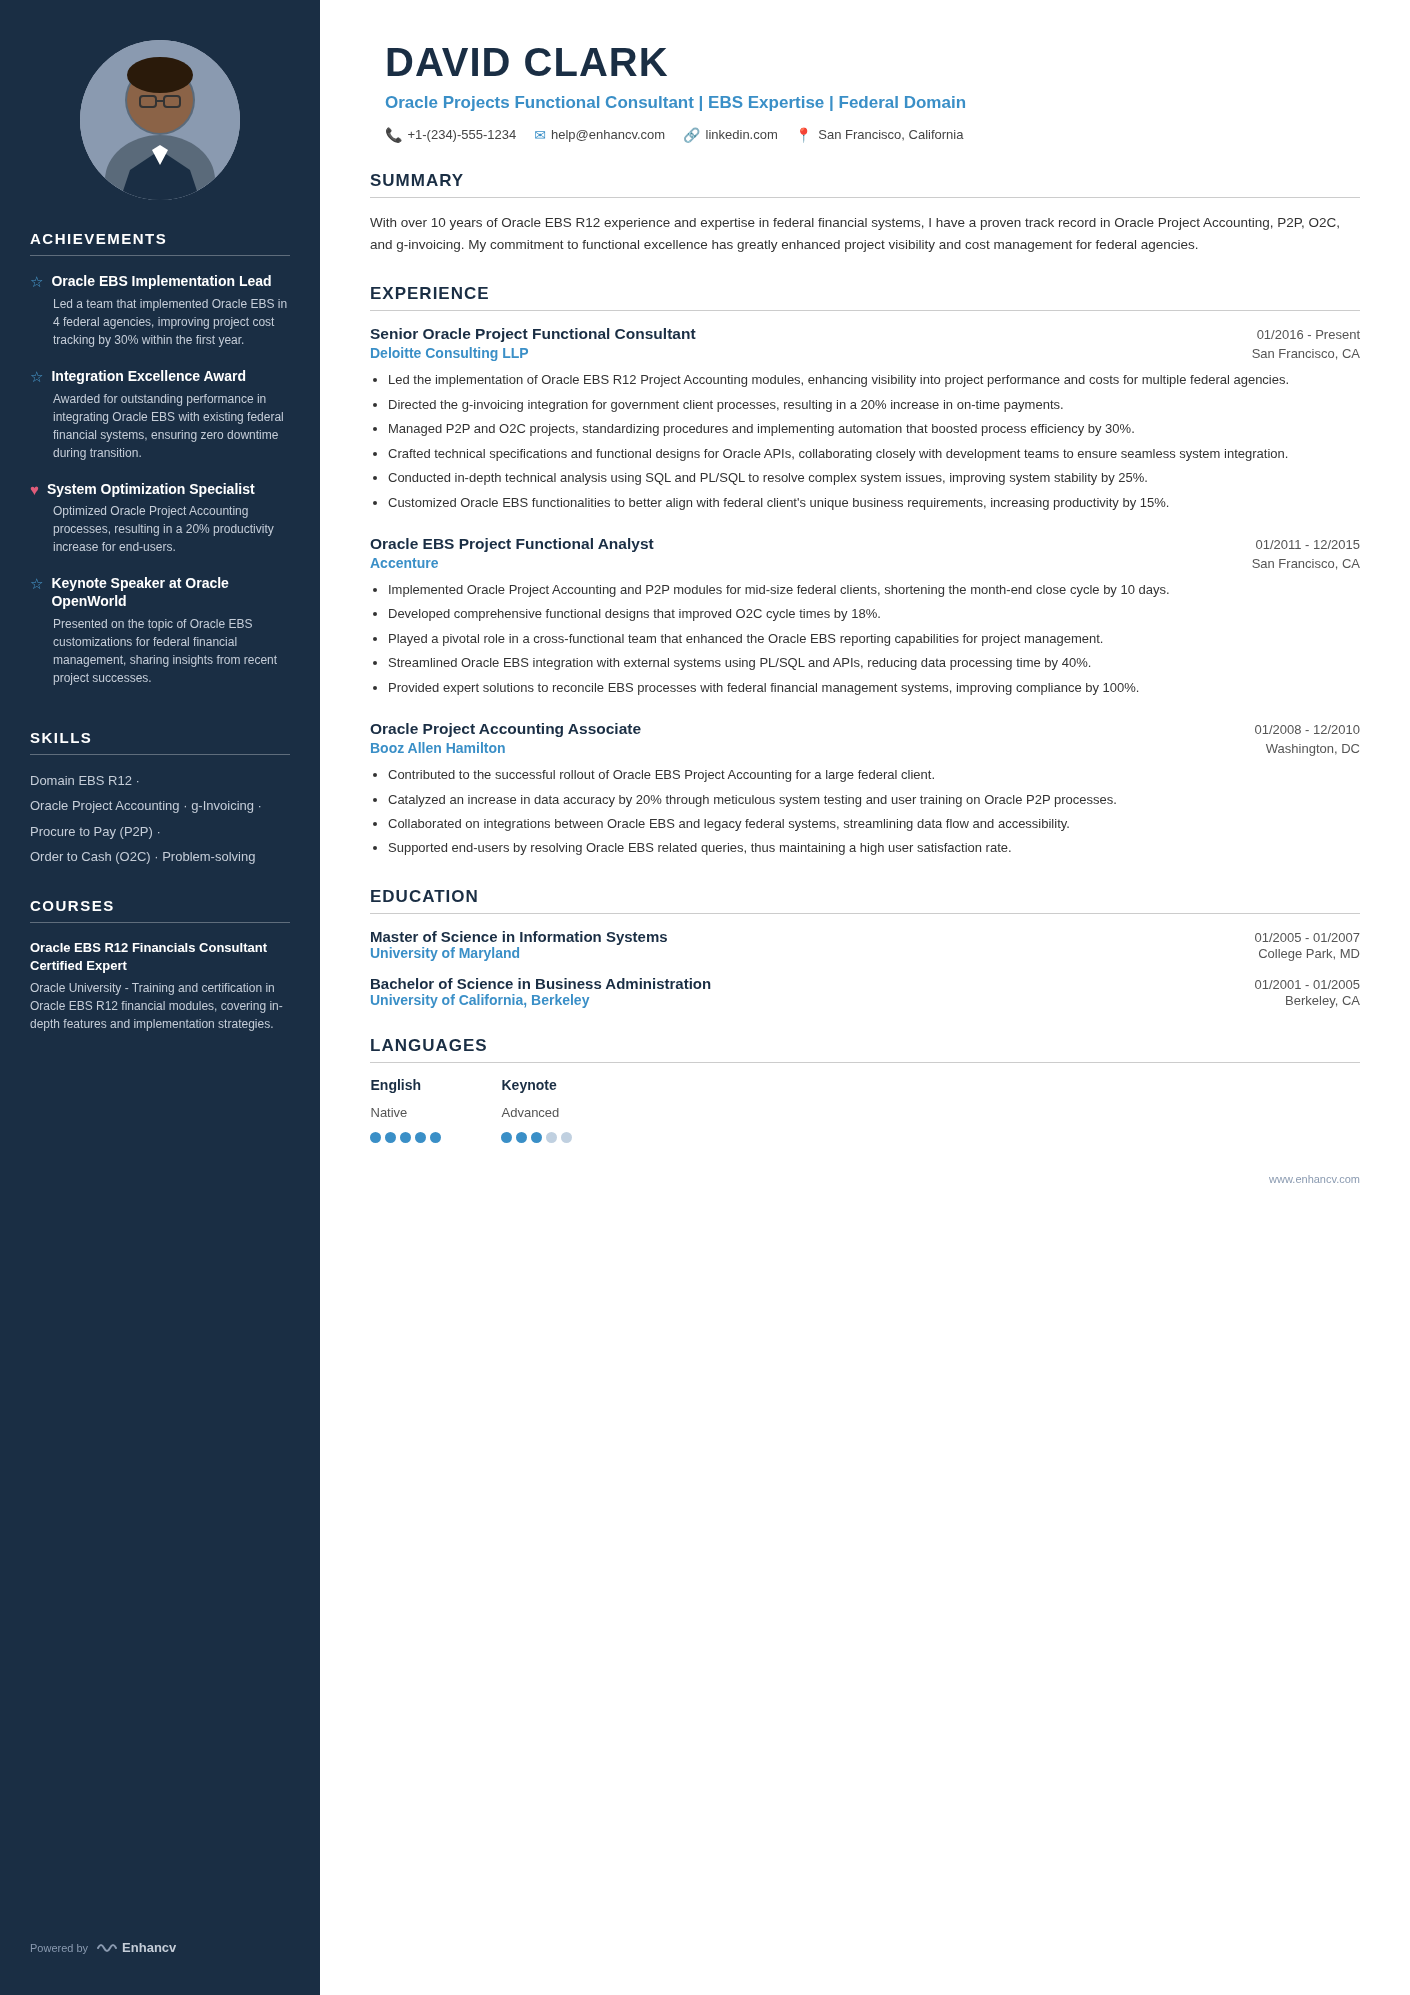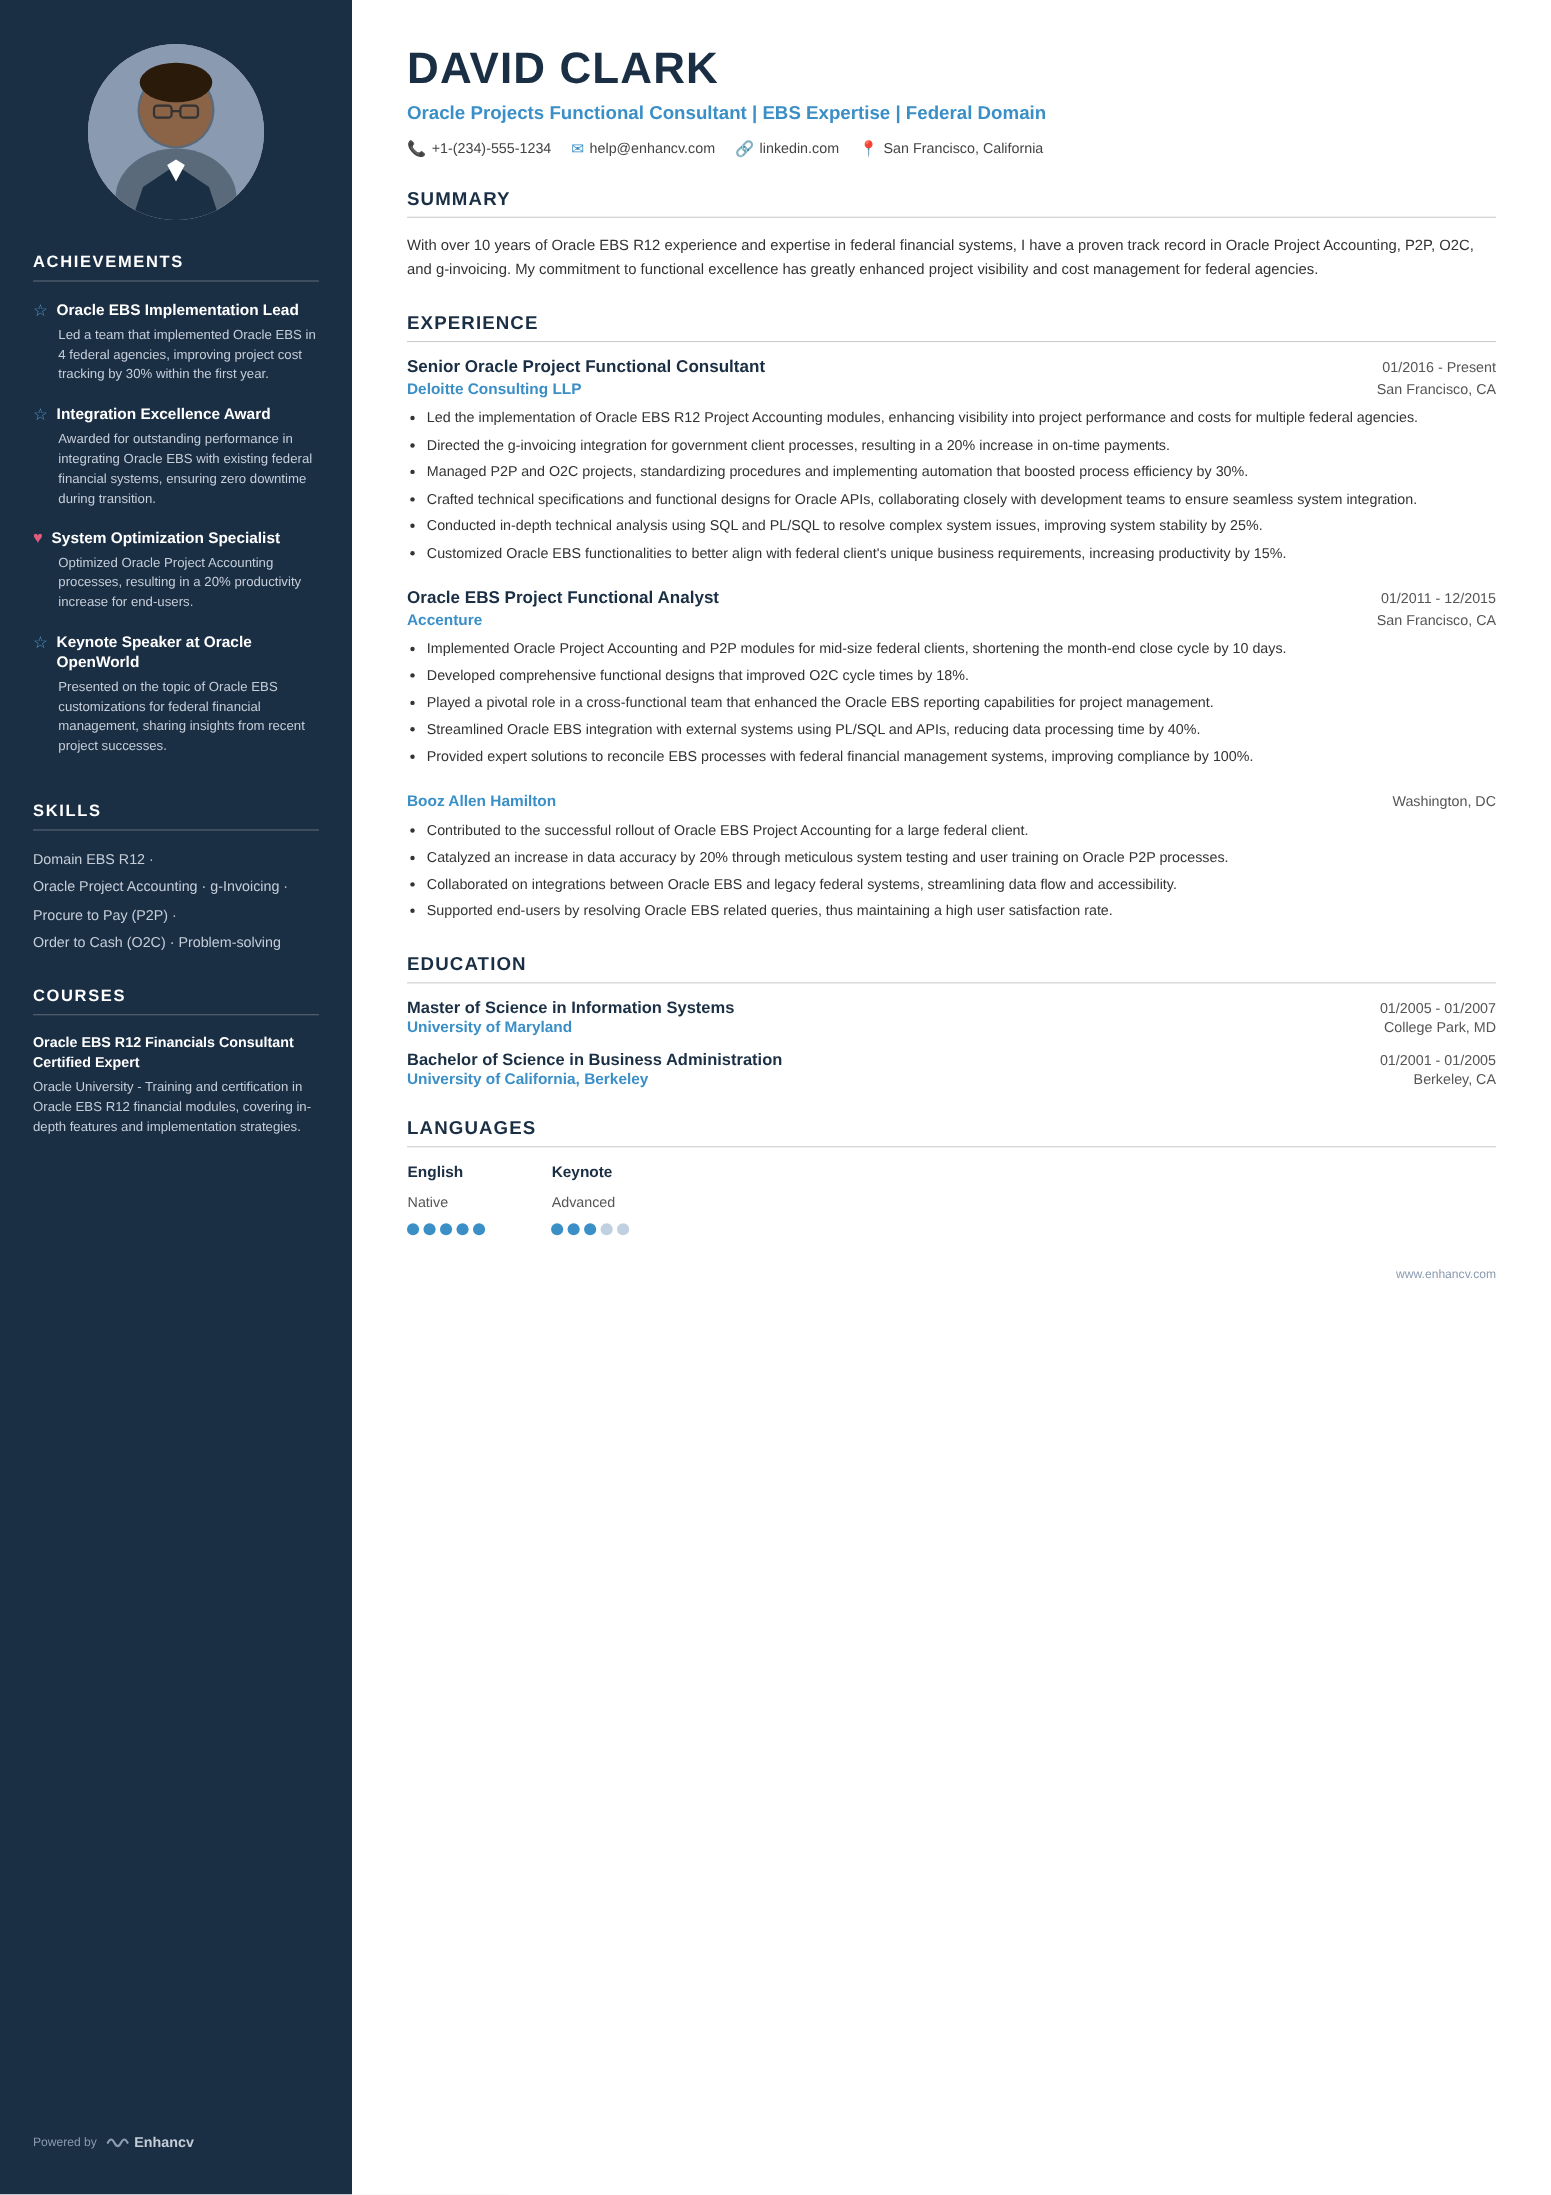--- a/index.html
+++ b/index.html
@@ -138,20 +138,21 @@
     }
 
     
     .main {
       flex: 1;
       padding: 40px 50px 40px 50px;
       background: #fff;
     }
     .main-header {
       margin-bottom: 28px;
+      margin-left: 15px;
     }
     .main-name {
       font-size: 40px;
       font-weight: 900;
       color: #1a2e44;
       letter-spacing: 1px;
       text-transform: uppercase;
       margin-bottom: 6px;
     }
     .main-title {
@@ -470,20 +471,24 @@
         <ul class="exp-bullets">
           <li>Implemented Oracle Project Accounting and P2P modules for mid-size federal clients, shortening the month-end close cycle by 10 days.</li>
           <li>Developed comprehensive functional designs that improved O2C cycle times by 18%.</li>
           <li>Played a pivotal role in a cross-functional team that enhanced the Oracle EBS reporting capabilities for project management.</li>
           <li>Streamlined Oracle EBS integration with external systems using PL/SQL and APIs, reducing data processing time by 40%.</li>
           <li>Provided expert solutions to reconcile EBS processes with federal financial management systems, improving compliance by 100%.</li>
         </ul>
       </div>
 
       <div class="exp-item">
+        <div class="exp-header">
+          <span class="exp-role">Oracle Project Accounting Associate</span>
+          <span class="exp-dates">01/2008 - 12/2010</span>
+        </div>
         <div class="exp-company-row">
           <span class="exp-company">Booz Allen Hamilton</span>
           <span class="exp-location">Washington, DC</span>
         </div>
         <ul class="exp-bullets">
           <li>Contributed to the successful rollout of Oracle EBS Project Accounting for a large federal client.</li>
           <li>Catalyzed an increase in data accuracy by 20% through meticulous system testing and user training on Oracle P2P processes.</li>
           <li>Collaborated on integrations between Oracle EBS and legacy federal systems, streamlining data flow and accessibility.</li>
           <li>Supported end-users by resolving Oracle EBS related queries, thus maintaining a high user satisfaction rate.</li>
         </ul>

